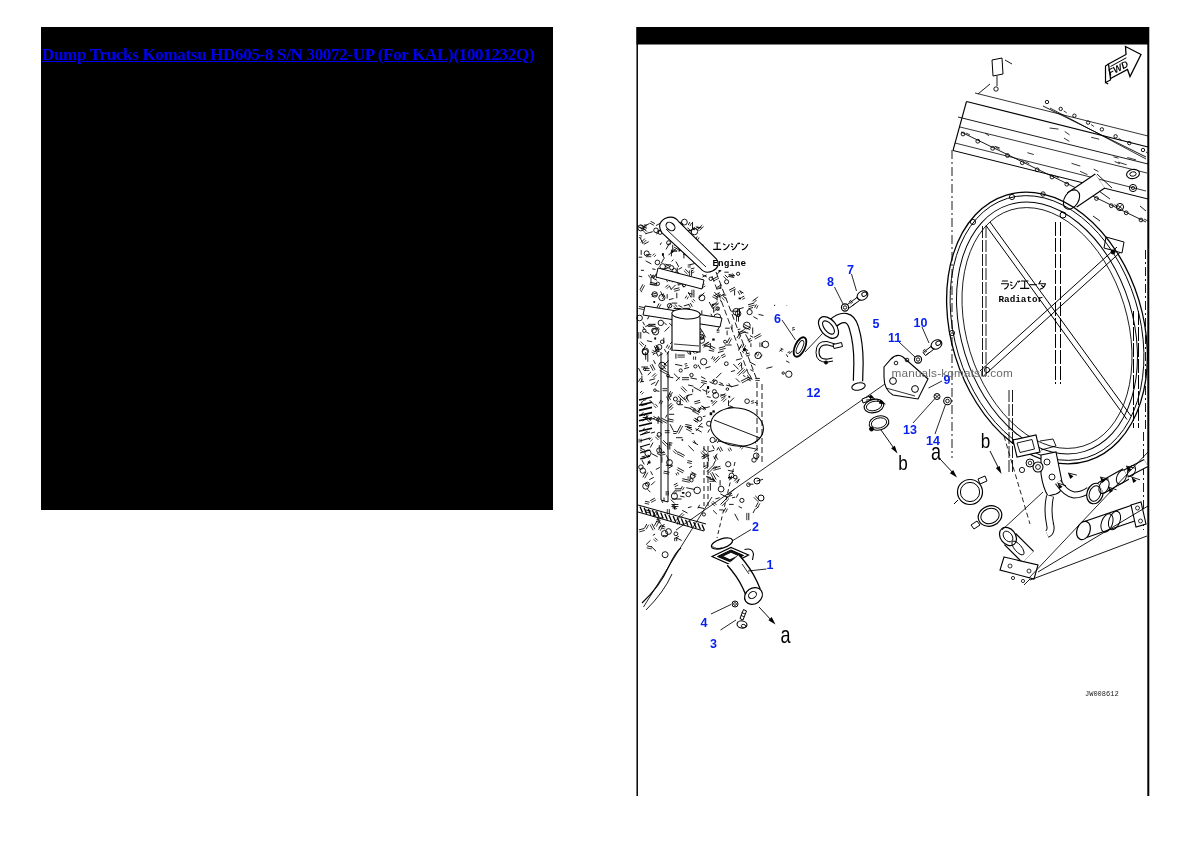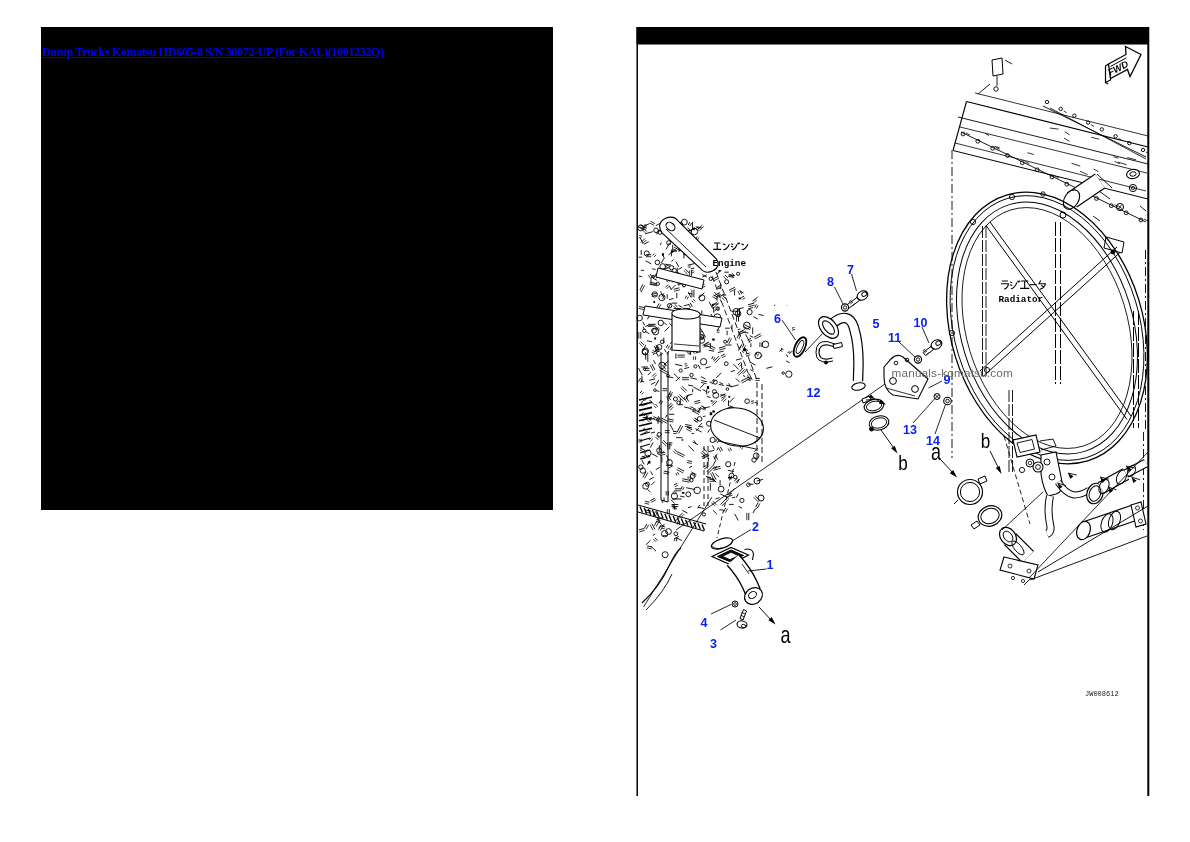--- a/index.html
+++ b/index.html
@@ -1,18 +1,18 @@
 <!DOCTYPE html>
 <html><head>
 <meta charset="utf-8">
 <style>
 html,body{margin:0;padding:0;background:#fff;width:1190px;height:842px;overflow:hidden;font-family:"Liberation Sans",sans-serif;}
 #wrap{position:relative;width:1190px;height:842px;}
 #panel{position:absolute;left:41px;top:27px;width:512px;height:483px;background:#000;}
-#link{position:absolute;left:42px;top:45px;font-family:"Liberation Serif",serif;font-size:12px;font-weight:bold;color:#0000EE;text-decoration:underline;white-space:nowrap;letter-spacing:-0.32px;}
+#link{position:absolute;left:42px;top:45px;font-family:"Liberation Serif",serif;font-size:17px;font-weight:bold;color:#0000EE;text-decoration:underline;white-space:nowrap;letter-spacing:-0.32px;}
 svg{position:absolute;left:0;top:0;}
 </style>
 </head>
 <body>
 <div id="wrap">
 
 <div id="panel"></div>
 
 <div id="link">Dump Trucks Komatsu HD605-8 S/N 30072-UP (For KAL)(1001232Q)</div>
 

